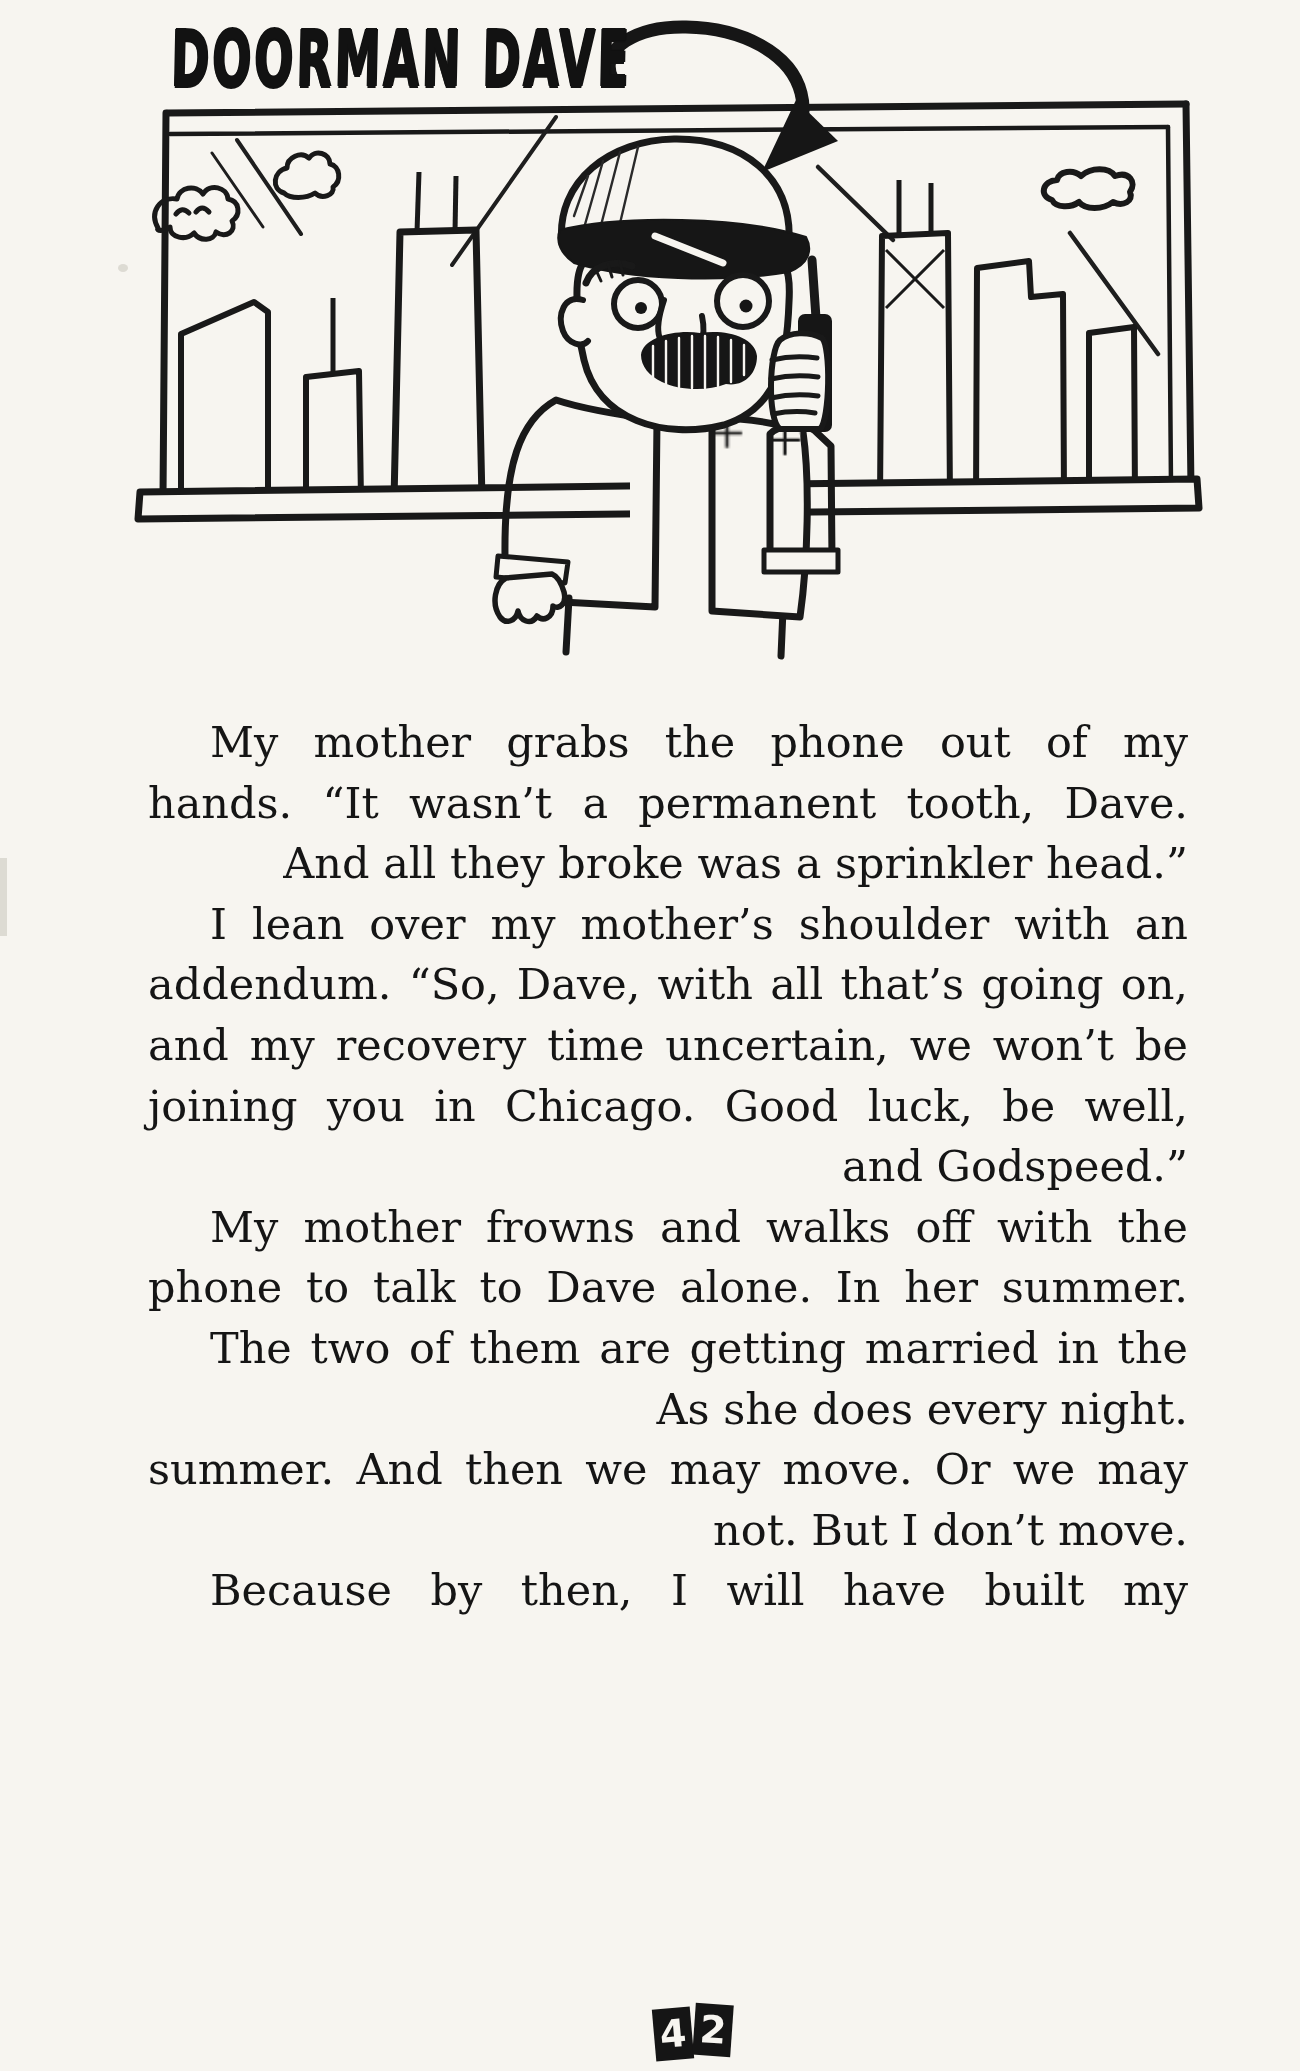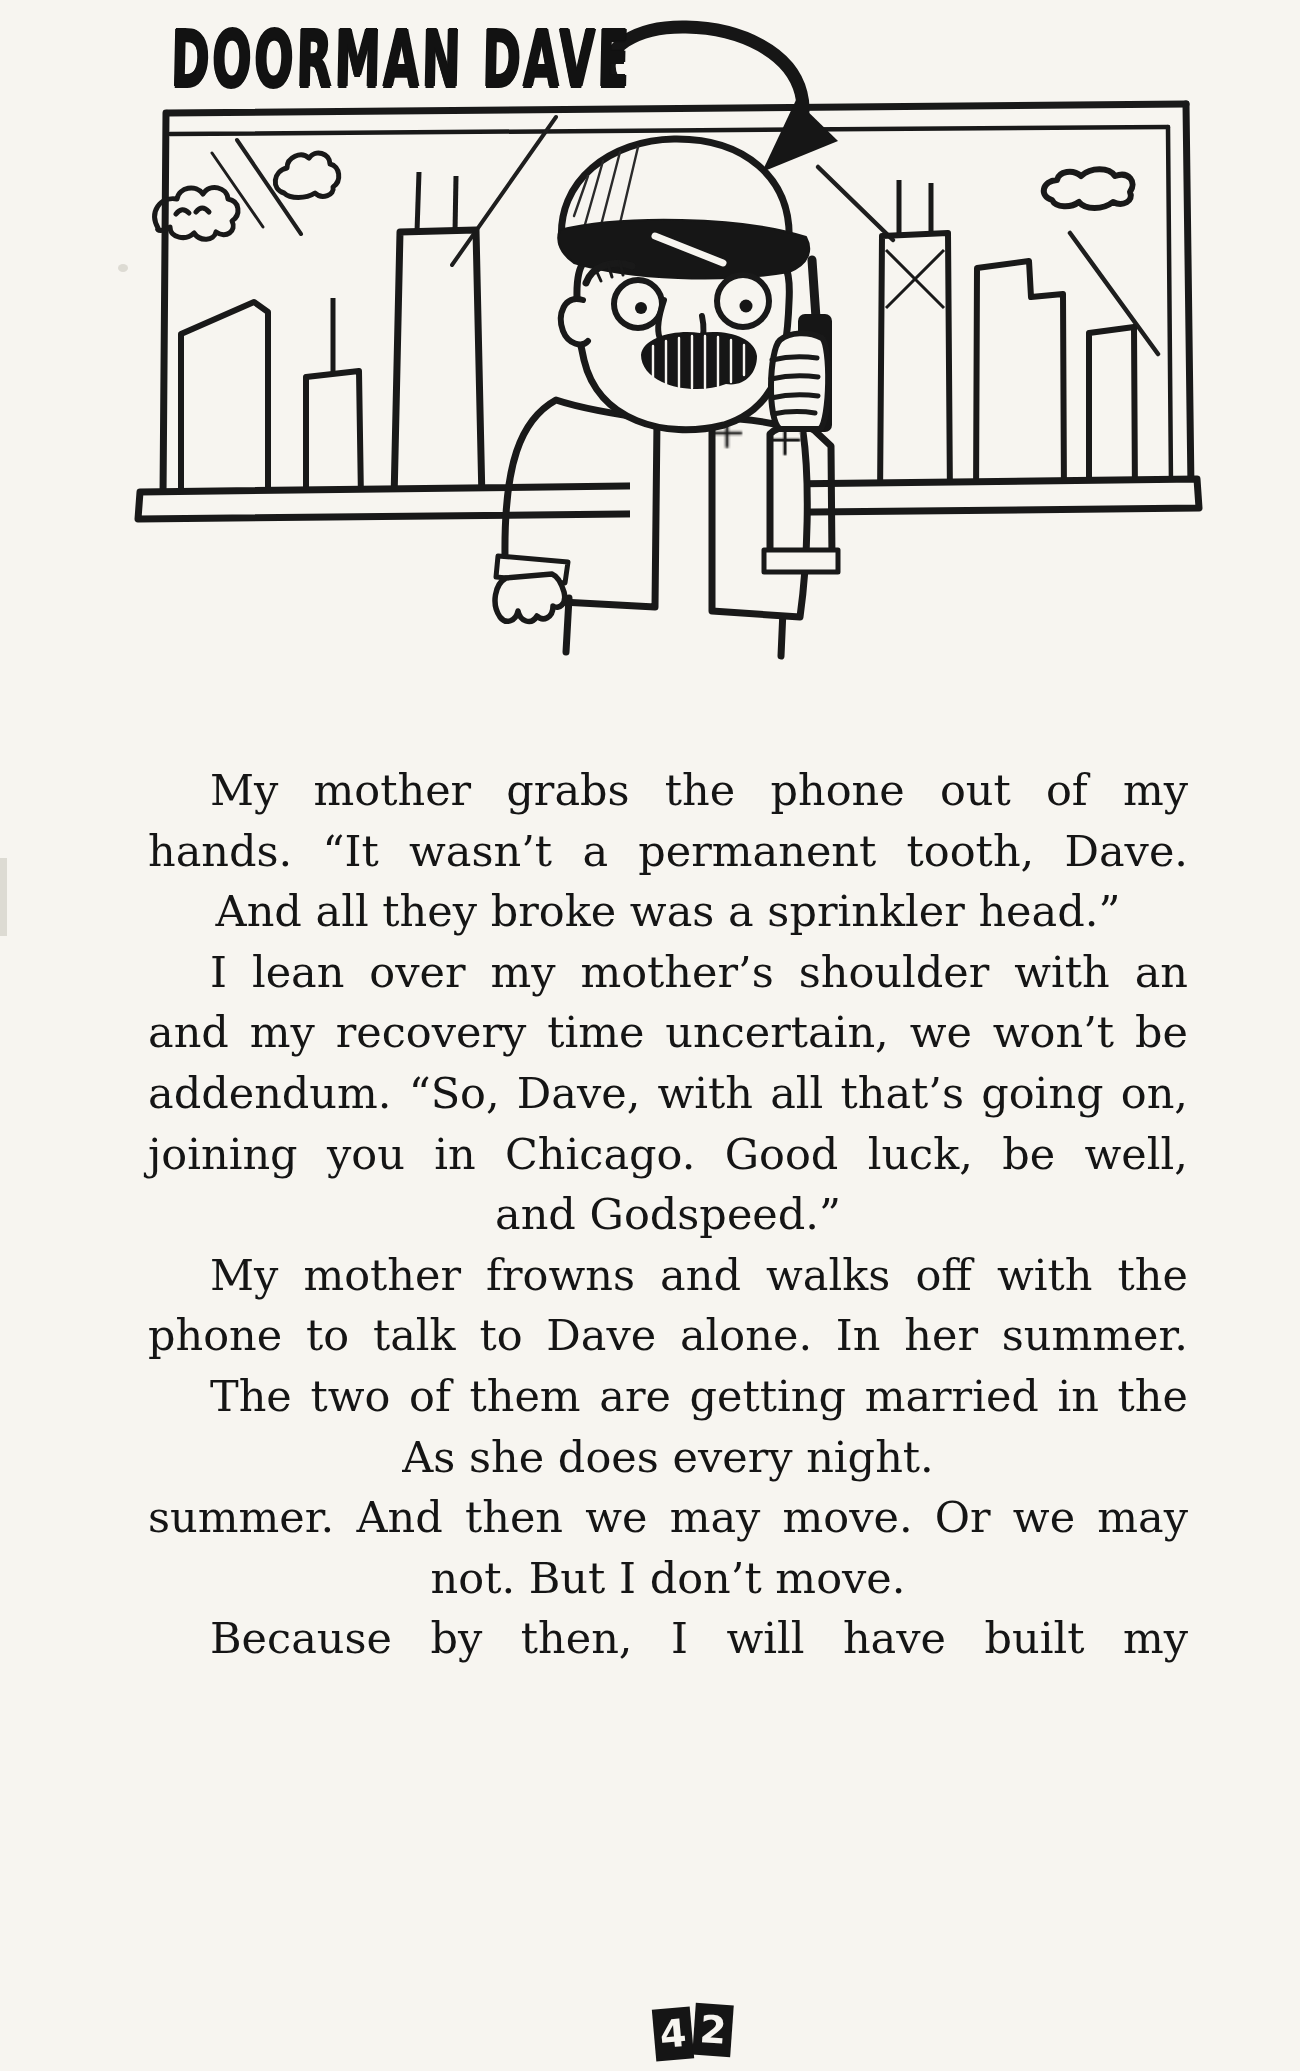--- a/index.html
+++ b/index.html
@@ -16,23 +16,23 @@
     font-weight:bold;font-size:64px;letter-spacing:4px;white-space:nowrap;
     transform:scale(.72,1.22) skewX(-2deg);transform-origin:left top;
     color:#121212;
     text-shadow:1.6px 0 0 #121212,-1.2px 0 0 #121212,0 1.4px 0 #121212,0 -1px 0 #121212;
   }
   
   .illo{position:absolute;left:0;top:0;}
   
   .bodytext{
     position:absolute;left:148px;top:712px;width:1040px;
-    font-size:43px;line-height:60.6px;color:#151515;margin-top:48px;
-  }
-  .line{height:60.6px;white-space:nowrap;text-align:center;}
+    font-size:43px;line-height:60.6px;color:#151515;
+  }
+  .line{height:60.6px;white-space:nowrap;text-align:right;}
   .line.j{white-space:normal;text-align:justify;text-align-last:justify;}
   .line.ind{padding-left:62px;}
   
   .pagenum{position:absolute;left:652px;top:2002px;width:90px;height:62px;}
   .tile{
     position:absolute;width:38px;height:52px;background:#151515;
     color:#f7f5f0;font-family:"DejaVu Sans","Liberation Sans",sans-serif;
     font-weight:bold;font-size:38px;line-height:52px;text-align:center;
   }
   .tile.t1{left:2px;top:6px;transform:rotate(-5deg);}
@@ -191,22 +191,22 @@
   </g>
 </svg>
 
 <div class="title">DOORMAN DAVE</div>
 
 <div class="bodytext">
   <div class="line j ind">My mother grabs the phone out of my</div>
   <div class="line j">hands. “It wasn’t a permanent tooth, Dave.</div>
   <div class="line">And all they broke was a sprinkler head.”</div>
   <div class="line j ind">I lean over my mother’s shoulder with an</div>
+  <div class="line j">addendum. “So, Dave, with all that’s going on,</div>
   <div class="line j">and my recovery time uncertain, we won’t be</div>
-  <div class="line j">addendum. “So, Dave, with all that’s going on,</div>
   <div class="line j">joining you in Chicago. Good luck, be well,</div>
   <div class="line">and Godspeed.”</div>
   <div class="line j ind">My mother frowns and walks off with the</div>
   <div class="line j">phone to talk to Dave alone. In her summer.</div>
   <div class="line j ind">The two of them are getting married in the</div>
   <div class="line">As she does every night.</div>
   <div class="line j">summer. And then we may move. Or we may</div>
   <div class="line">not. But I don’t move.</div>
   <div class="line j ind">Because by then, I will have built my</div>
 </div>

